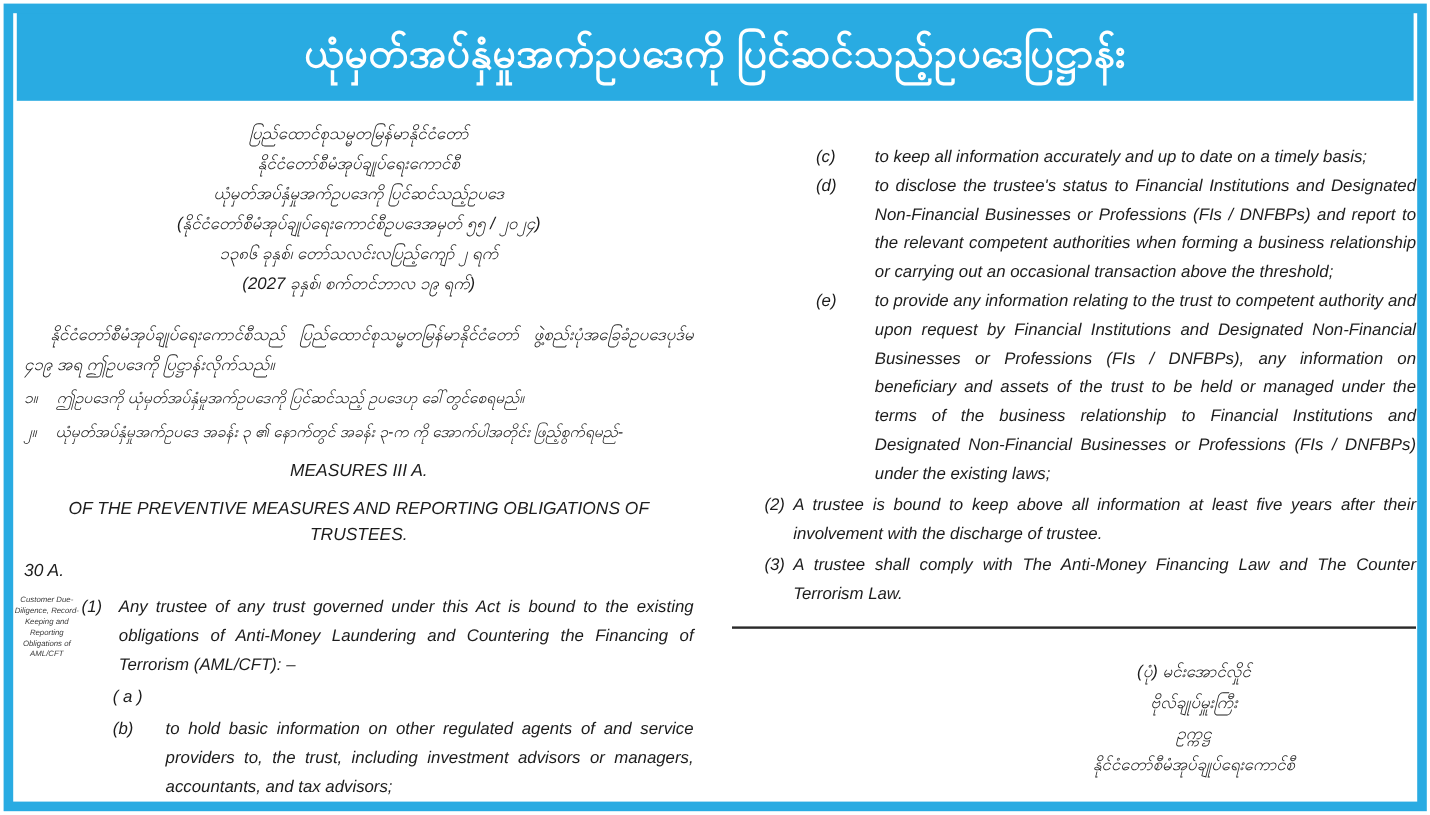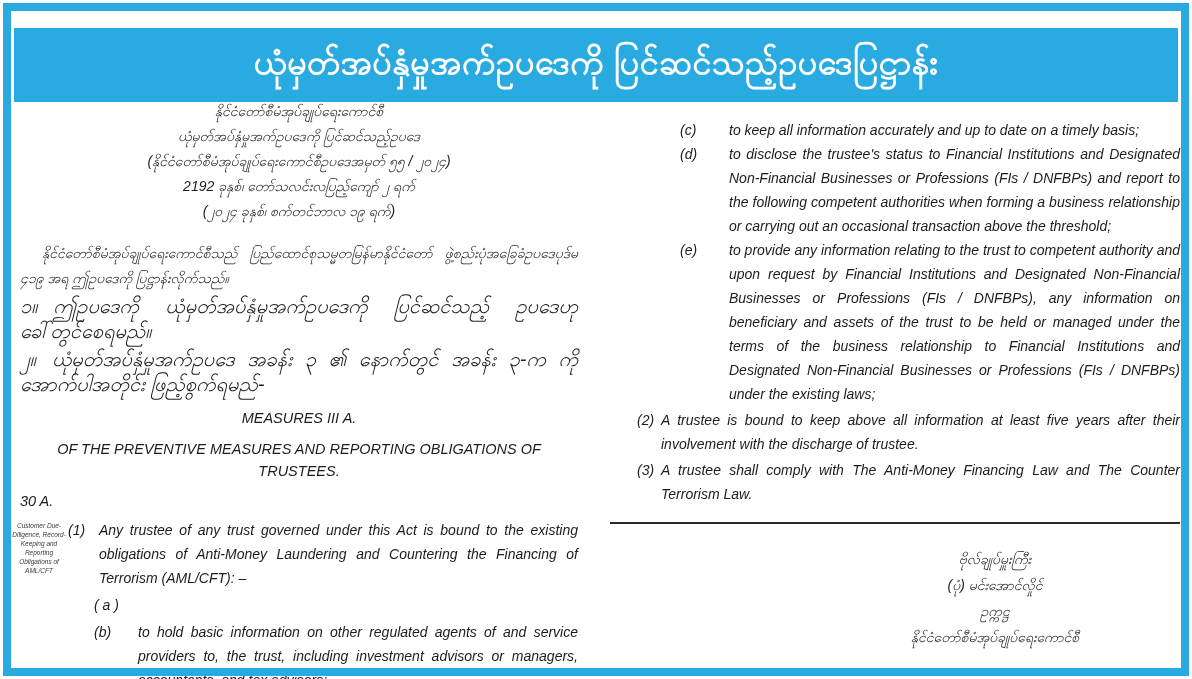--- a/index.html
+++ b/index.html
@@ -10,21 +10,21 @@
     font-family: "Liberation Sans", "DejaVu Sans", sans-serif;
     color: var(--ink);
   }
   .page { position: relative; width: 1192px; height: 679px; background: #fff; }
   .frame {
     position: absolute; inset: 3px;
     border: 8px solid var(--cyan);
     pointer-events: none; z-index: 5;
   }
   .banner {
-    position: absolute; left: 14px; right: 14px; top: 28px; height: 74px;
+    position: absolute; left: 14px; right: 14px; top: 10px; height: 74px;
     background: var(--cyan);
     display: flex; align-items: center; justify-content: center;
     z-index: 2;
   }
   .banner-title {
     color: #ffffff; font-weight: bold; font-size: 34px; letter-spacing: 0.5px;
     white-space: nowrap;
   }
   .columns {
     position: absolute; top: 98px; left: 20px; right: 12px; bottom: 12px;
@@ -32,21 +32,21 @@
   }
   .col-left  { width: 558px; }
   .col-right { width: 570px; margin-left: 32px; padding-top: 2px; }
 
   
   .heading-block { text-align: center; font-size: 14px; line-height: 25px; }
   .intro {
     margin-top: 17px; font-size: 14px; line-height: 25px;
     text-align: justify; text-indent: 22px;
   }
-  .num-item { margin-top: 3px; font-size: 20px; line-height: 25px; text-align: justify; }
+  .num-item { margin-top: 3px; font-size: 13px; line-height: 25px; text-align: justify; }
   .num-mark { margin-right: 16px; }
   .chapter-heading  { margin-top: 10px; text-align: center; font-size: 14.5px; line-height: 22px; }
   .chapter-sub      { margin-top: 9px;  text-align: center; font-size: 14.5px; line-height: 22px; }
   .section-number   { margin-top: 8px;  font-size: 14.5px; line-height: 22px; }
 
   .clause { position: relative; margin-top: 6px; display: flex; font-size: 14px; line-height: 24px; }
   .margin-note {
     position: absolute; left: -9px; top: 3px; width: 56px;
     font-size: 6.5px; line-height: 9px; text-align: center; color: #3a3a3a;
   }
@@ -83,22 +83,22 @@
   </div>
 
   <div class="columns">
 
     <div class="col-left">
       <div class="heading-block">
         <div>ပြည်ထောင်စုသမ္မတမြန်မာနိုင်ငံတော်</div>
         <div>နိုင်ငံတော်စီမံအုပ်ချုပ်ရေးကောင်စီ</div>
         <div>ယုံမှတ်အပ်နှံမှုအက်ဥပဒေကို ပြင်ဆင်သည့်ဥပဒေ</div>
         <div>(နိုင်ငံတော်စီမံအုပ်ချုပ်ရေးကောင်စီဥပဒေအမှတ် ၅၅ / ၂၀၂၄)</div>
-        <div>2192 ခုနှစ်၊ တော်သလင်းလပြည့်ကျော် ၂ ရက်</div>
-        <div>(၂၀၂၄ ခုနှစ်၊ စက်တင်ဘာလ ၁၉ ရက်)</div>
+        <div>၁၃၈၆ ခုနှစ်၊ တော်သလင်းလပြည့်ကျော် ၂ ရက်</div>
+        <div>(2027 ခုနှစ်၊ စက်တင်ဘာလ ၁၉ ရက်)</div>
       </div>
 
       <p class="intro">နိုင်ငံတော်စီမံအုပ်ချုပ်ရေးကောင်စီသည် ပြည်ထောင်စုသမ္မတမြန်မာနိုင်ငံတော် ဖွဲ့စည်းပုံအခြေခံဥပဒေပုဒ်မ ၄၁၉ အရ ဤဥပဒေကို ပြဋ္ဌာန်းလိုက်သည်။</p>
 
       <p class="num-item">
         <span class="num-mark">၁။</span><span>ဤဥပဒေကို ယုံမှတ်အပ်နှံမှုအက်ဥပဒေကို ပြင်ဆင်သည့် ဥပဒေဟု ခေါ်တွင်စေရမည်။</span>
       </p>
       <p class="num-item">
         <span class="num-mark">၂။</span><span>ယုံမှတ်အပ်နှံမှုအက်ဥပဒေ အခန်း ၃ ၏ နောက်တွင် အခန်း ၃-က ကို အောက်ပါအတိုင်း ဖြည့်စွက်ရမည်-</span>
       </p>
@@ -122,41 +122,41 @@
       </div>
     </div>
 
     <div class="col-right">
       <div class="lettered">
         <span class="let-mark">(c)</span>
         <span class="let-body">to keep all information accurately and up to date on a timely basis;</span>
       </div>
       <div class="lettered">
         <span class="let-mark">(d)</span>
-        <span class="let-body">to disclose the trustee's status to Financial Institutions and Designated Non-Financial Businesses or Professions (FIs / DNFBPs) and report to the following competent authorities when forming a business relationship or carrying out an occasional transaction above the threshold;</span>
+        <span class="let-body">to disclose the trustee's status to Financial Institutions and Designated Non-Financial Businesses or Professions (FIs / DNFBPs) and report to the relevant competent authorities when forming a business relationship or carrying out an occasional transaction above the threshold;</span>
       </div>
       <div class="lettered">
         <span class="let-mark">(e)</span>
         <span class="let-body">to provide any information relating to the trust to competent authority and upon request by Financial Institutions and Designated Non-Financial Businesses or Professions (FIs / DNFBPs), any information on beneficiary and assets of the trust to be held or managed under the terms of the business relationship to Financial Institutions and Designated Non-Financial Businesses or Professions (FIs / DNFBPs) under the existing laws;</span>
       </div>
 
       <div class="r-num">
         <span class="r-num-mark">(2)</span>
         <span class="r-num-body">A trustee is bound to keep above all information at least five years after their involvement with the discharge of trustee.</span>
       </div>
       <div class="r-num">
         <span class="r-num-mark">(3)</span>
         <span class="r-num-body">A trustee shall comply with The Anti-Money Financing Law and The Counter Terrorism Law.</span>
       </div>
 
       <hr class="divider-rule">
 
 
       <div class="signature-block">
+        <span class="sig-line">(ပုံ) မင်းအောင်လှိုင်</span>
         <span class="sig-line">ဗိုလ်ချုပ်မှူးကြီး</span>
-        <span class="sig-line">(ပုံ) မင်းအောင်လှိုင်</span>
         <span class="sig-line">ဥက္ကဋ္ဌ</span>
         <span class="sig-line">နိုင်ငံတော်စီမံအုပ်ချုပ်ရေးကောင်စီ</span>
       </div>
     </div>
 
   </div>
 </div>
 
 </body></html>

